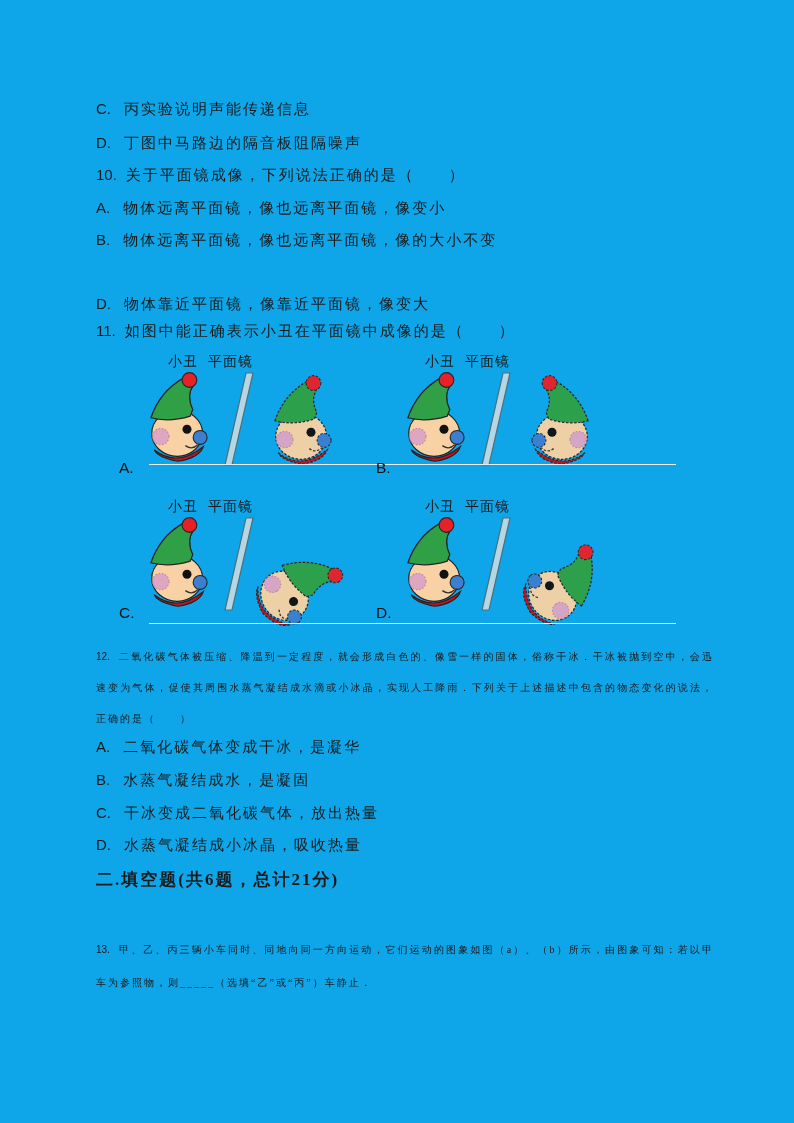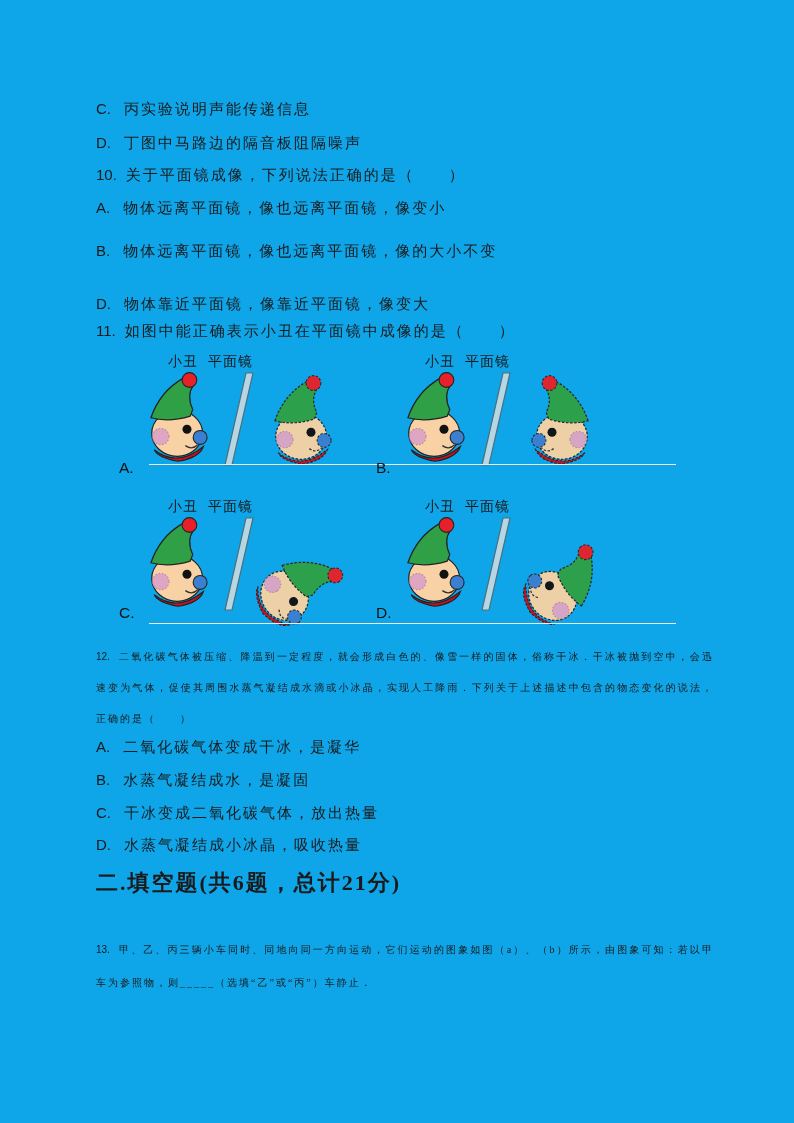--- a/index.html
+++ b/index.html
@@ -18,21 +18,21 @@
   }
   .opt-letter{display:inline-block;margin-right:13px;font-family:"Liberation Sans","DejaVu Sans",sans-serif;letter-spacing:0;}
   .num{display:inline-block;margin-right:9px;font-family:"Liberation Sans","DejaVu Sans",sans-serif;letter-spacing:0;text-align:right;}
   .para{
     position:absolute;left:96px;width:618px;
     font-size:10px;letter-spacing:2px;
     text-align:justify;
   }
   .sec-title{
     position:absolute;left:96px;
-    font-size:22px;font-weight:bold;letter-spacing:2px;
+    font-size:17px;font-weight:bold;letter-spacing:2px;
     white-space:nowrap;
   }
   .fig-panel{position:absolute;width:285px;height:112px;}
   .fig-panel.tall{height:126px;}
   .fig-labels{
     position:absolute;top:0;left:0;width:100%;
     font-size:14px;letter-spacing:1px;
   }
   .fig-label-clown{position:absolute;left:22px;top:0;}
   .fig-label-mirror{position:absolute;left:62px;top:0;}
@@ -72,21 +72,21 @@
   <div class="line" style="top:134px">
     <span class="opt-letter">D.</span><span>丁图中马路边的隔音板阻隔噪声</span>
   </div>
 
   <div class="line" style="top:166px">
     <span class="num">10.</span><span>关于平面镜成像，下列说法正确的是（　　）</span>
   </div>
   <div class="line" style="top:199px">
     <span class="opt-letter">A.</span><span>物体远离平面镜，像也远离平面镜，像变小</span>
   </div>
-  <div class="line" style="top:242px">
+  <div class="line" style="top:231px">
     <span class="opt-letter">B.</span><span>物体远离平面镜，像也远离平面镜，像的大小不变</span>
   </div>
   <div class="line" style="top:295px">
     <span class="opt-letter">D.</span><span>物体靠近平面镜，像靠近平面镜，像变大</span>
   </div>
 
   <div class="line" style="top:322px">
     <span class="num">11.</span><span>如图中能正确表示小丑在平面镜中成像的是（　　）</span>
   </div>
 

